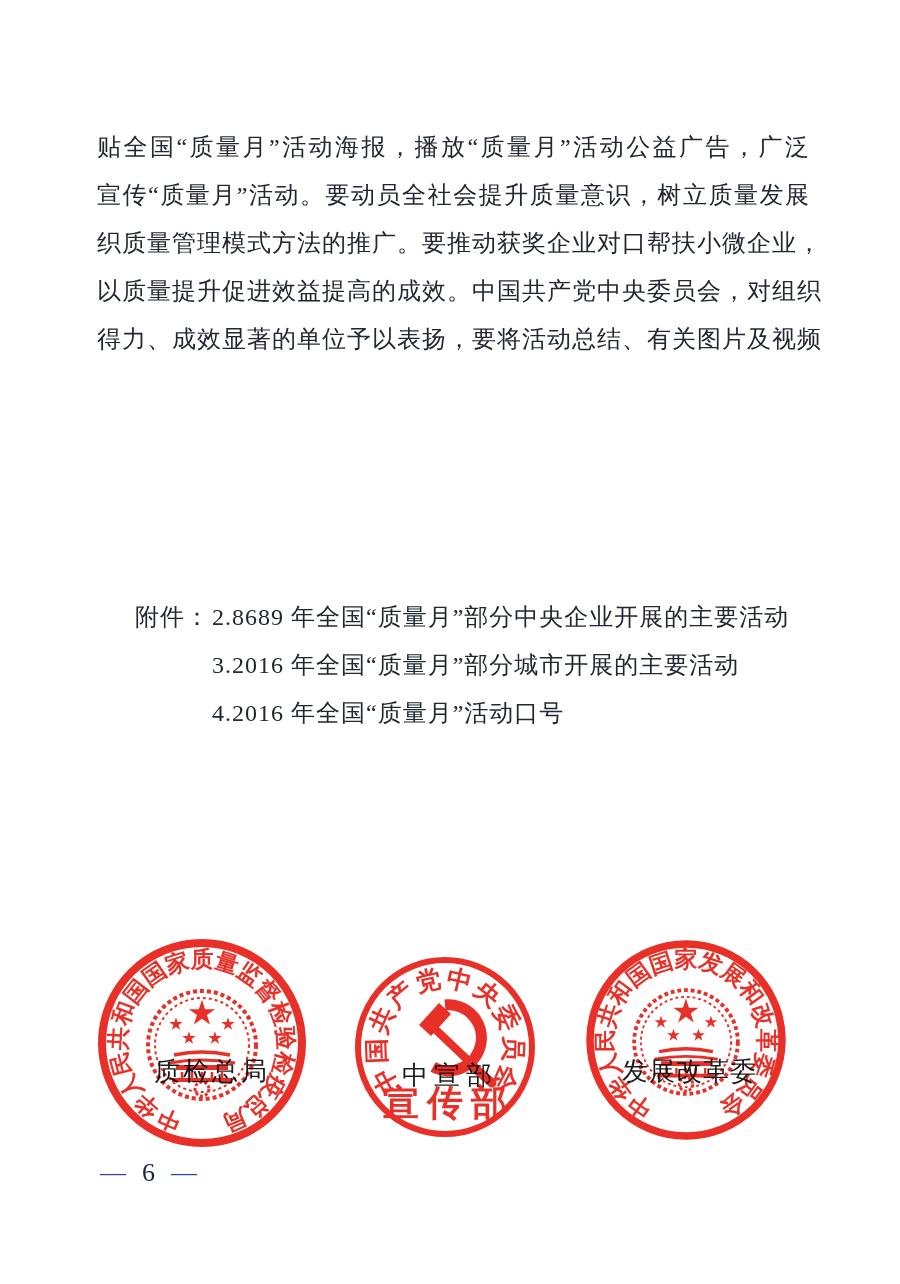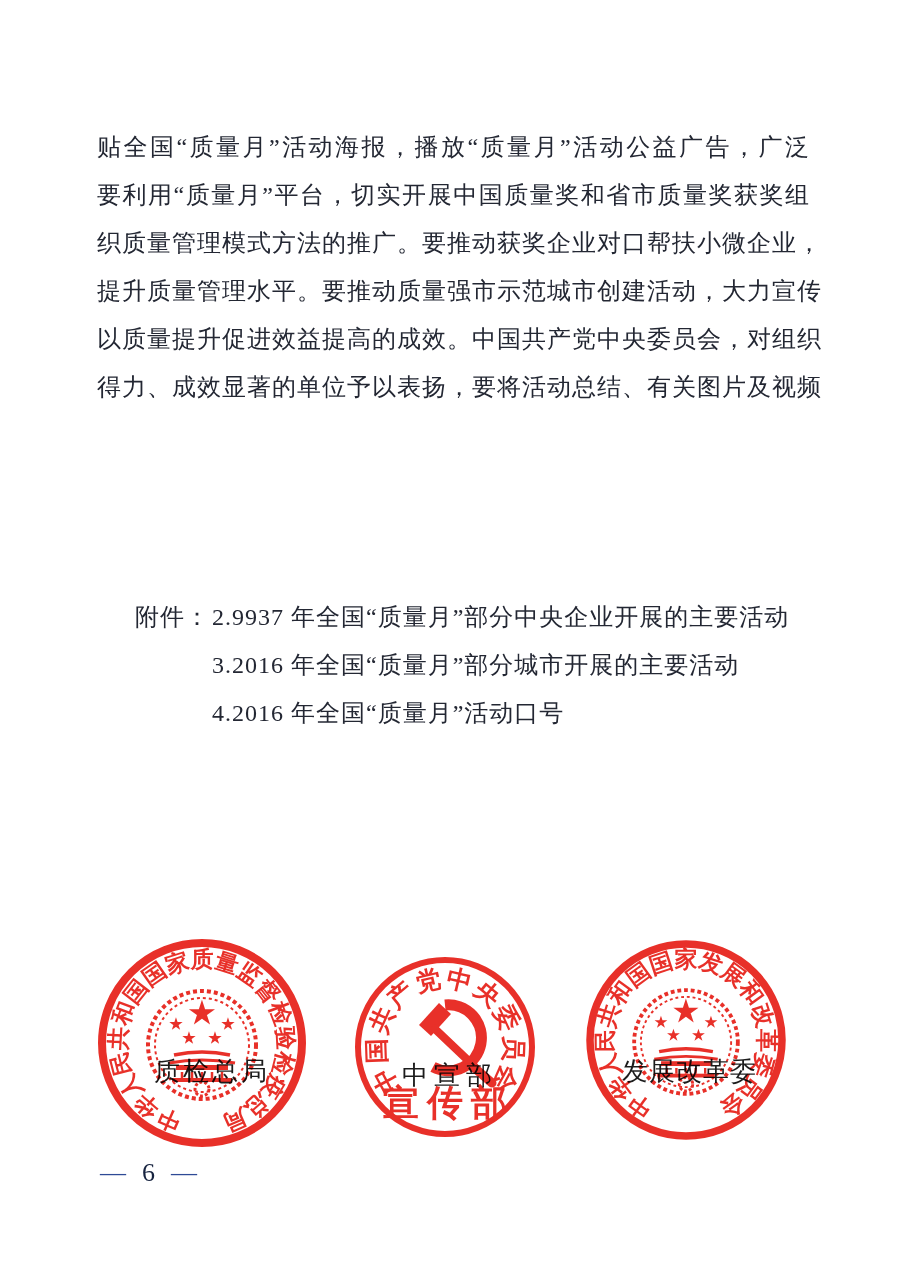--- a/index.html
+++ b/index.html
@@ -71,31 +71,30 @@
   .footer .dash{color:#2e4a96;}
   .footer .num{color:#16233f;padding:0 2px;}
 </style>
 </head>
 <body>
 
 <div class="page">
 
   <section class="body-text">
     <div class="body-line">贴全国“质量月”活动海报，播放“质量月”活动公益广告，广泛</div>
-    <div class="body-line">要利用“质量月”平台，切实开展中国质量奖和省市质量奖获奖组</div>
+    <div class="body-line">宣传“质量月”活动。要动员全社会提升质量意识，树立质量发展</div>
     <div class="body-line">织质量管理模式方法的推广。要推动获奖企业对口帮扶小微企业，</div>
-    <div class="body-line">提升质量管理水平。要推动质量强市示范城市创建活动，大力宣传</div>
     <div class="body-line">以质量提升促进效益提高的成效。中国共产党中央委员会，对组织</div>
     <div class="body-line">得力、成效显著的单位予以表扬，要将活动总结、有关图片及视频</div>
   </section>
 
   <section class="attachments">
     <div class="att-label">附件：</div>
     <div class="att-items">
-      <div class="att-item">2.9937 年全国“质量月”部分中央企业开展的主要活动</div>
+      <div class="att-item">2.8689 年全国“质量月”部分中央企业开展的主要活动</div>
       <div class="att-item">3.2016 年全国“质量月”部分城市开展的主要活动</div>
       <div class="att-item">4.2016 年全国“质量月”活动口号</div>
     </div>
   </section>
 
   <span class="sig sig-1">质检总局</span>
   <span class="sig sig-2">中宣部</span>
   <span class="sig sig-3">发展改革委</span>
 
   <svg class="seal seal-1" width="210" height="210" viewBox="-105 -105 210 210">

